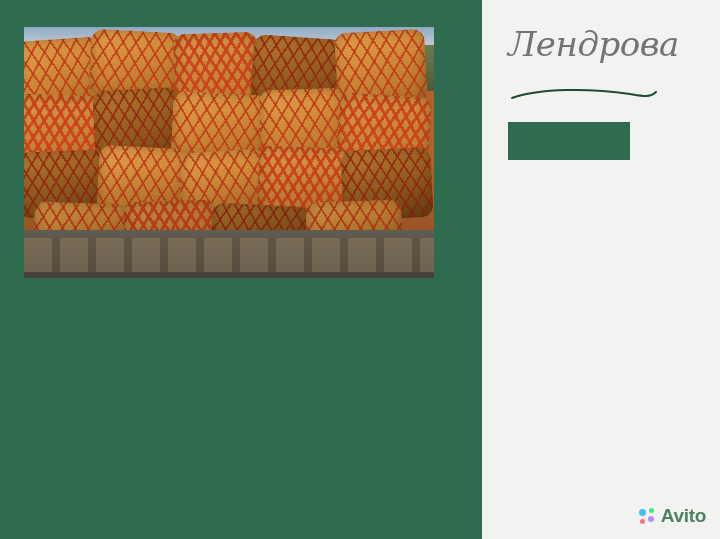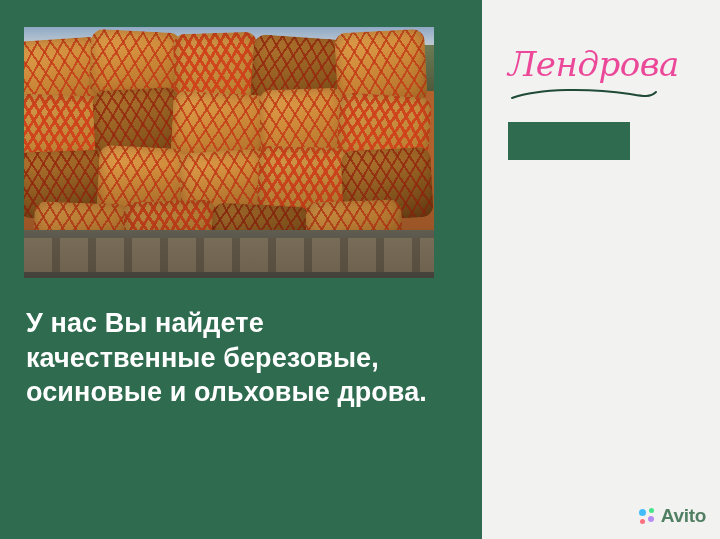--- a/index.html
+++ b/index.html
@@ -138,24 +138,24 @@
     color: #ffffff;
     font-size: 27px;
     line-height: 1.28;
     font-weight: bold;
     letter-spacing: 0.1px;
   }
   
   .logo {
     position: absolute;
     left: 508px;
-    top: 44px;
+    top: 24px;
     width: 190px;
     height: 58px;
-    color: #ec4899;
+    color: #737373;
     font-family: "DejaVu Serif", serif;
     font-style: italic;
     font-size: 34px;
     letter-spacing: -0.5px;
     white-space: nowrap;
   }
   .logo-swash {
     position: absolute;
     left: 510px;
     top: 86px;
@@ -233,21 +233,20 @@
       <div class="bundle mesh-heavy" style="left:100px; top:164px; width:92px;  height:46px;  transform:rotate(-2deg);"></div>
       <div class="bundle dark" style="left:188px; top:168px; width:98px;  height:44px;  transform:rotate(3deg);"></div>
       <div class="bundle light" style="left:282px; top:164px; width:96px;  height:46px;  transform:rotate(-2deg);"></div>
     </div>
     <div class="pallet-top"></div>
     <div class="photo-ground"></div>
     <div class="pallet"></div>
     <div class="photo-shade"></div>
   </div>
 
-  <div class="headline">У нас Вы найдете качественные березовые, осиновые и ольховые дрова.</div>
 
   <div class="logo">Лендрова</div>
 
   <svg class="logo-swash" viewBox="0 0 150 18">
     <path d="M2 12 C 30 2, 80 2, 120 8 C 132 10, 140 12, 146 6" fill="none" stroke="#1f4a36" stroke-width="2" stroke-linecap="round"></path>
   </svg>
 
   <div class="green-bar"></div>
 
   <div class="watermark">

